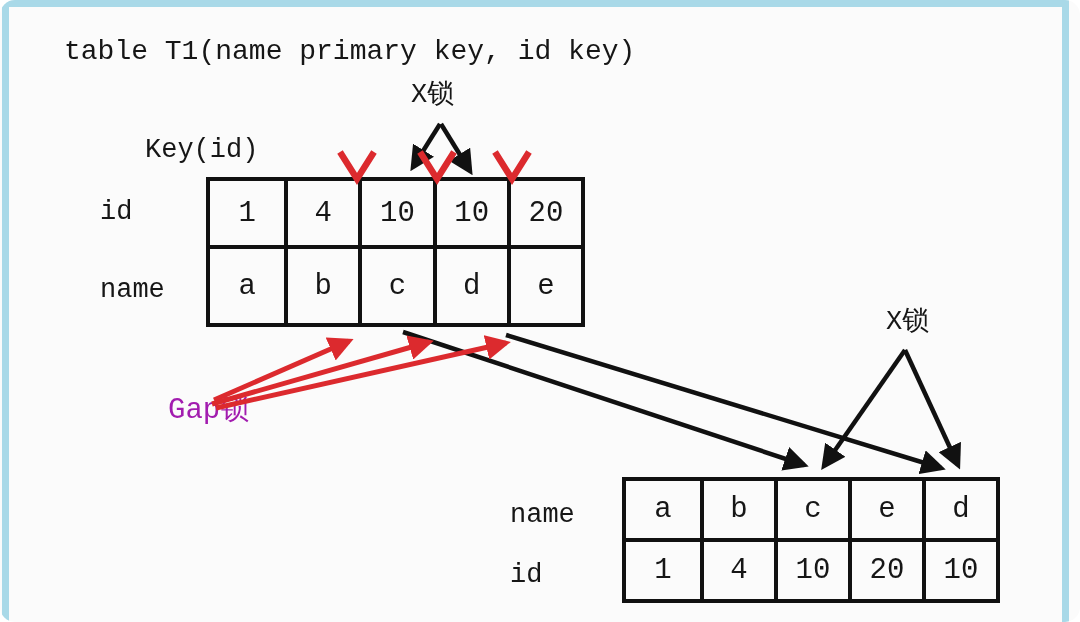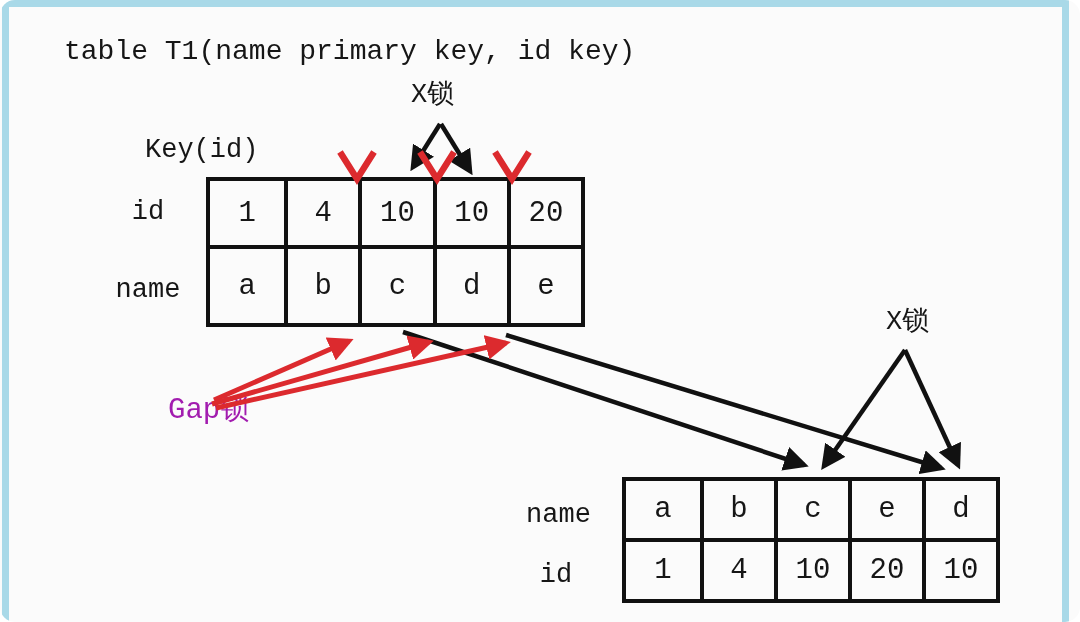--- a/index.html
+++ b/index.html
@@ -13,21 +13,21 @@
     position:absolute;left:2px;top:0;width:1053px;height:660px;
     border:7px solid #a9d9e8;box-sizing:content-box;pointer-events:none;
   }
   .lbl{position:absolute;white-space:nowrap;line-height:1.1;}
   .title{left:64px;top:37px;font-size:28px;}
   .key-label{left:145px;top:126px;font-size:27px;margin-top:10px;}
   .xlock1{left:411px;top:81px;font-size:27px;}
   .xlock2{left:886px;top:308px;font-size:27px;}
   .pk-label{left:486px;top:429px;font-size:28px;}
   .gaplock{left:168px;top:395px;font-size:29px;color:#a21caf;}
-  .rh{position:absolute;text-align:center;font-size:27px;white-space:nowrap;}
+  .rh{position:absolute;text-align:left;font-size:27px;white-space:nowrap;}
   .t1-rh-id{left:100px;top:197px;width:96px;}
   .t1-rh-name{left:100px;top:275px;width:96px;}
   .t2-rh-name{left:510px;top:500px;width:97px;}
   .t2-rh-id{left:510px;top:560px;width:92px;}
   .dtable{position:absolute;display:grid;border:4px solid #111;background:transparent;}
   .t1{left:206px;top:177px;width:371px;grid-template-columns:repeat(5,1fr);grid-template-rows:64px 78px;}
   .t2{left:622px;top:477px;width:370px;grid-template-columns:repeat(5,1fr);grid-template-rows:57px 61px;}
   .cell{display:flex;align-items:center;justify-content:center;font-size:29px;}
   .cell:not(:nth-child(5n+1)){border-left:4px solid #111;}
   .cell:nth-child(n+6){border-top:4px solid #111;}

